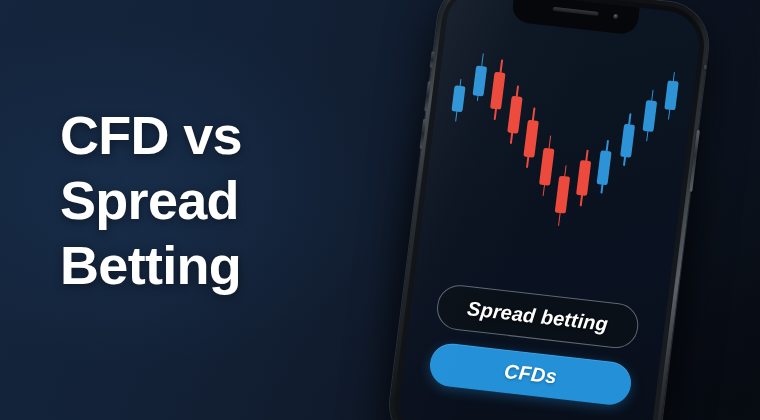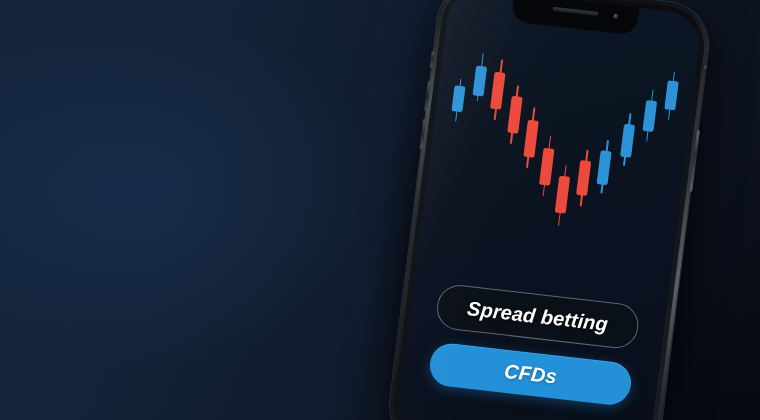--- a/index.html
+++ b/index.html
@@ -231,20 +231,23 @@
 </style>
 </head>
 <body>
 
 <div id="stage">
 
   <div class="bg-base"></div>
   <div class="bg-vignette"></div>
   <div class="bg-darkcorner"></div>
 
+  <div class="headline">CFD vs
+Spread
+Betting</div>
 
   <div id="phone-wrap">
     <div class="phone-shadow"></div>
 
     <div class="phone-frame">
       <div class="phone-frame-inner"></div>
 
       <div class="btn-side btn-power"></div>
       <div class="btn-side btn-vol-a"></div>
       <div class="btn-left btn-mute"></div>

